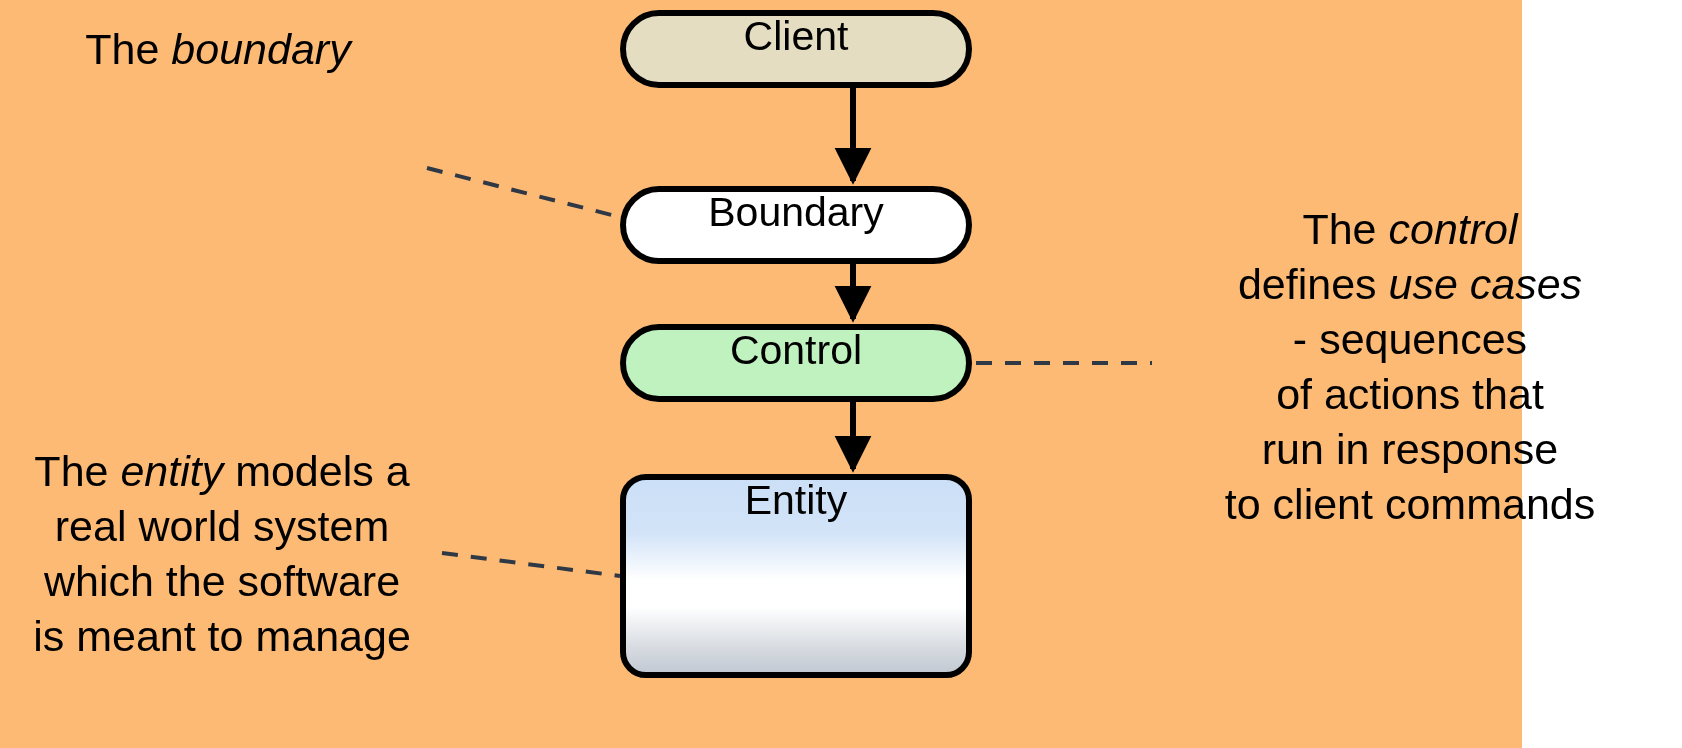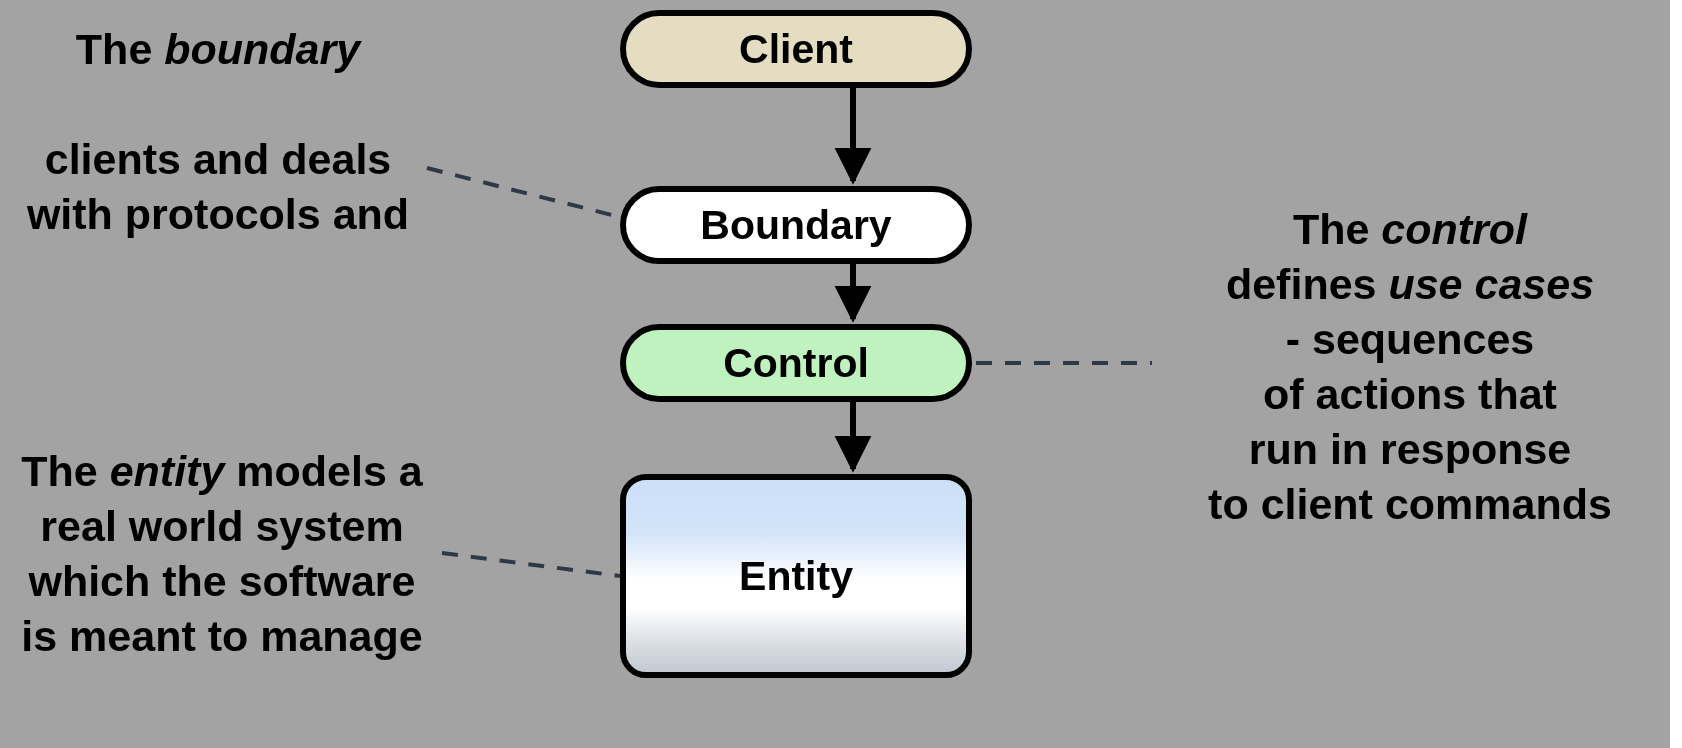--- a/index.html
+++ b/index.html
@@ -10,24 +10,23 @@
   }
   body {
     width: 1682px;
     height: 748px;
     overflow: hidden;
     font-family: "Liberation Sans", sans-serif;
     color: #000000;
   }
   #canvas {
     position: relative;
-    width: 1670px;
+    width: 1522px;
     height: 748px;
-    background: #a3a3a3;
-    font-weight: bold;
+    background: #fdba74;
   }
 
   
   .annotation {
     position: absolute;
     text-align: center;
     font-family: "Liberation Sans", sans-serif;
     font-size: 43px;
     line-height: 55px;
     color: #000000;
@@ -52,21 +51,20 @@
     top: 202px;
     width: 536px;
   }
 
   
   .node {
     position: absolute;
     box-sizing: border-box;
     border: 6px solid #000000;
     display: flex;
-    align-items: center;
     justify-content: center;
     font-size: 41px;
     line-height: 1;
     color: #000000;
     font-family: "Liberation Sans", sans-serif;
   }
 
   #node-client {
     left: 620px;
     top: 10px;
@@ -118,21 +116,21 @@
     position: absolute;
     left: 0;
     top: 0;
   }
 </style>
 </head>
 <body>
 
 <div id="canvas">
 
-  <div class="annotation" id="note-boundary"><span>The </span><span class="em">boundary</span><br><br><span>clients and deals</span><br><span>with protocols and</span><br></div>
+  <div class="annotation" id="note-boundary"><span>The </span><span class="em">boundary</span><br><br><br><br></div>
 
   <div class="annotation" id="note-control"><span>The </span><span class="em">control</span><br><span>defines </span><span class="em">use cases</span><br><span>- sequences</span><br><span>of actions that</span><br><span>run in response</span><br><span>to client commands</span></div>
 
   <div class="annotation" id="note-entity"><span>The </span><span class="em">entity</span><span> models a</span><br><span>real world system</span><br><span>which the software</span><br><span>is meant to manage</span></div>
 
   <svg class="leader" width="1682" height="748" aria-hidden="true">
     <line x1="427" y1="168" x2="663" y2="228" stroke="#2f3845" stroke-width="4" stroke-dasharray="16 13" stroke-linecap="butt"></line>
     <line x1="976" y1="363" x2="1152" y2="363" stroke="#2f3845" stroke-width="4" stroke-dasharray="16 13" stroke-linecap="butt"></line>
     <line x1="442" y1="553" x2="620" y2="576" stroke="#2f3845" stroke-width="4" stroke-dasharray="16 13" stroke-linecap="butt"></line>
   </svg>

